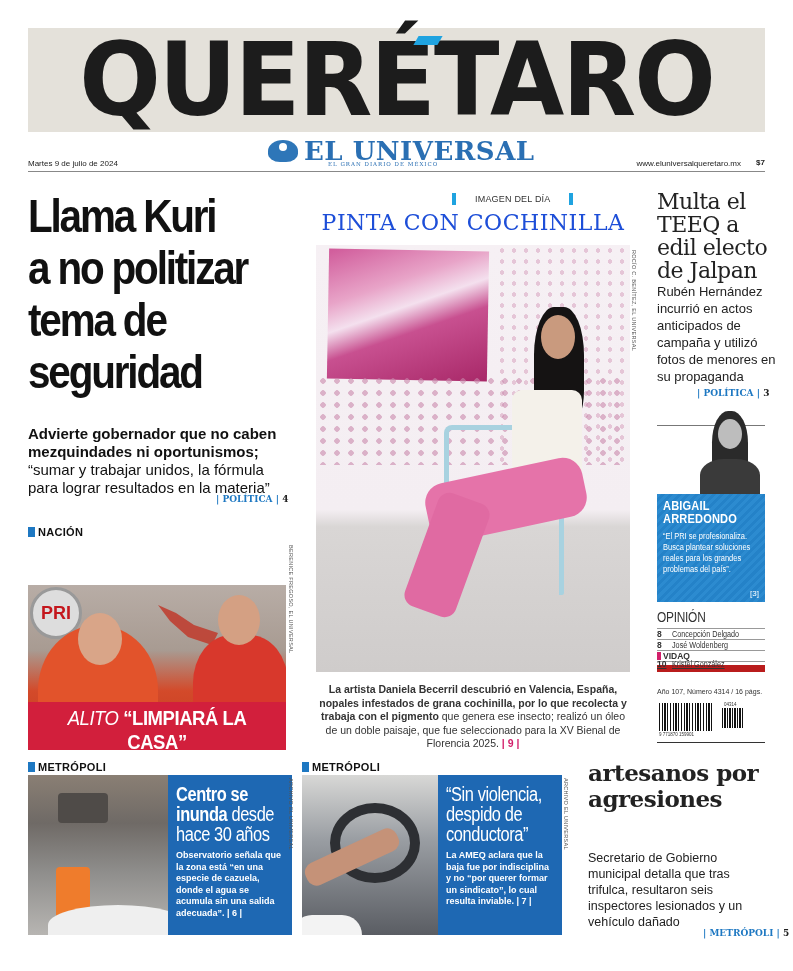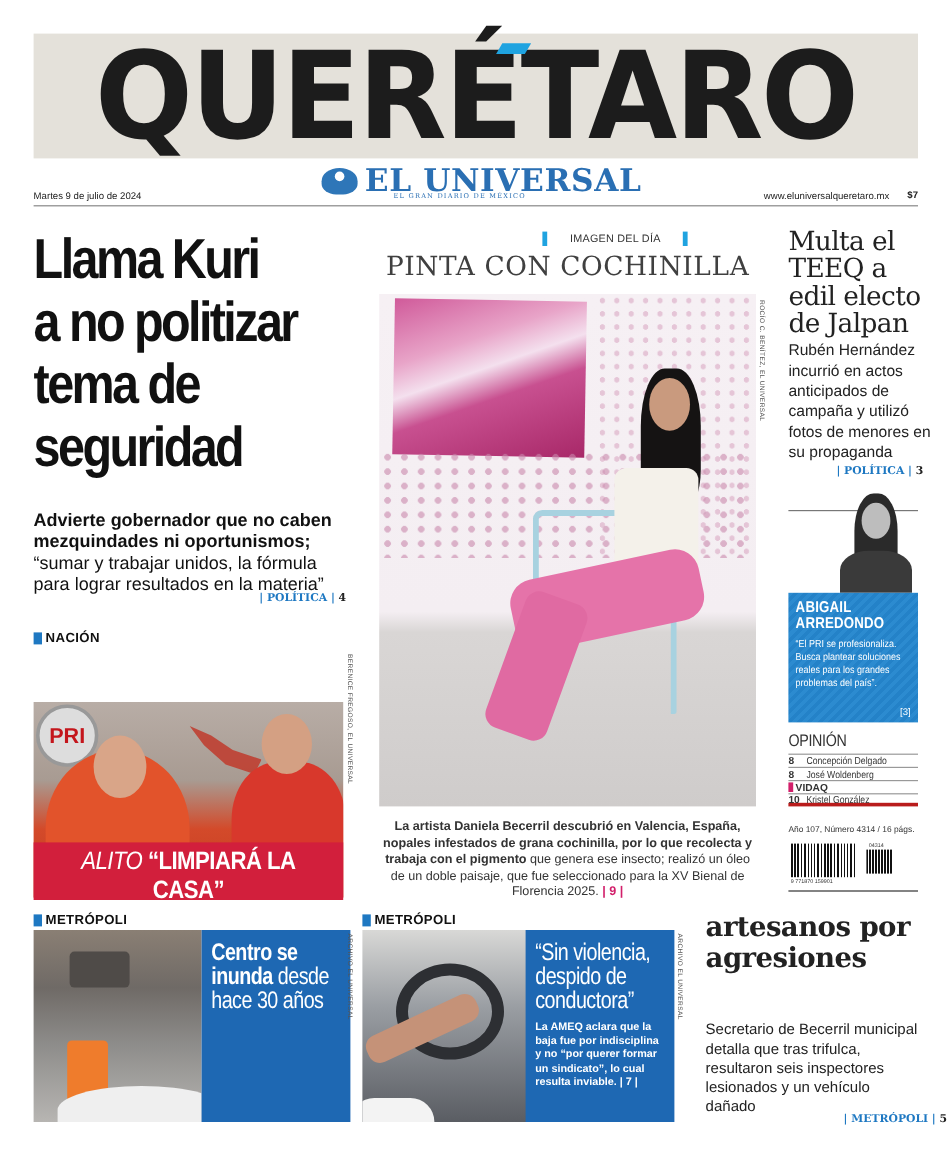--- a/index.html
+++ b/index.html
@@ -39,21 +39,21 @@
   .person2 .face { position: absolute; left: 25px; top: -40px; width: 42px; height: 50px; border-radius: 50%; background: #d4a083; }
   .credit { position: absolute; font-size: 5.5px; color: #555; writing-mode: vertical-rl; letter-spacing: 0.3px; }
   .nacion-banner { position: absolute; left: 28px; top: 702px; width: 258px; height: 48px; background: #d21f3c; text-align: center; color: #fff; }
   .nacion-banner .h { font-size: 21px; font-weight: bold; letter-spacing: -0.5px; margin-top: 4px; transform: scaleX(0.88); }
   .nacion-banner .h i { font-weight: normal; }
   .nacion-banner .n { font-family: "DejaVu Serif", serif; font-size: 9px; font-weight: bold; }
 
   
   .iod-kicker { position: absolute; left: 432px; top: 193px; display: flex; align-items: center; gap: 19px; font-size: 9px; color: #333; letter-spacing: 0.2px; padding-left: 20px; }
   .iod-kicker .bar { width: 4px; height: 12px; background: #1fa3e0; }
-  .iod-title { position: absolute; left: 318px; top: 210px; width: 310px; text-align: center; font-family: "DejaVu Serif", serif; font-size: 22px; letter-spacing: 0.5px; color: #404040; }
+  .iod-title { position: absolute; left: 318px; top: 210px; width: 310px; text-align: center; font-family: "DejaVu Serif", serif; font-size: 22px; letter-spacing: 0.5px; color: #1d4ed8; }
   .iod-photo { position: absolute; left: 316px; top: 245px; width: 314px; height: 427px; background: linear-gradient(180deg, #f6f0f4 0%, #f4eef2 62%, #d9d6d5 66%, #cfcccb 100%); overflow: hidden; }
   .painting { position: absolute; left: 12px; top: 5px; width: 160px; height: 130px; background: linear-gradient(160deg, #d05a9a 0%, #e8a4c8 30%, #f4e0ee 45%, #c85090 60%, #a82868 100%); transform: rotate(1deg); }
   .dots { position: absolute; left: 0; top: 130px; width: 310px; height: 90px; background-image: radial-gradient(circle, #c988ac 2.5px, transparent 3px); background-size: 14px 12px; opacity: 0.6; }
   .dots2 { position: absolute; left: 180px; top: 0; width: 134px; height: 220px; background-image: radial-gradient(circle, #d7a2bf 2px, transparent 2.5px); background-size: 12px 11px; opacity: 0.55; }
   .chair { position: absolute; left: 128px; top: 180px; width: 120px; height: 170px; border: 5px solid #a8d2e0; border-radius: 8px 8px 2px 2px; border-bottom: none; }
   .woman-hair { position: absolute; left: 218px; top: 62px; width: 50px; height: 120px; background: #151313; border-radius: 40% 40% 30% 30%; }
   .woman-face { position: absolute; left: 225px; top: 70px; width: 34px; height: 44px; border-radius: 50%; background: #c99a7e; }
   .woman-top { position: absolute; left: 196px; top: 145px; width: 70px; height: 95px; background: #f4f1ea; border-radius: 10px 10px 0 0; }
   .woman-pants { position: absolute; left: 110px; top: 225px; width: 160px; height: 60px; background: #e573a9; border-radius: 20px; transform: rotate(-12deg); }
   .woman-leg { position: absolute; left: 104px; top: 250px; width: 54px; height: 120px; background: #e06aa2; border-radius: 12px; transform: rotate(20deg); }
@@ -213,21 +213,21 @@
     <span class="nm">Concepción Delgado</span>
   </div>
   <div class="op-row">
     <span class="num">8</span>
     <span class="nm">José Woldenberg</span>
   </div>
   <div class="op-row">
     <span class="vsq"></span>
     <span class="vlab">VIDAQ</span>
   </div>
-  <div class="op-row" style="border-bottom:3px solid #b91c1c;">
+  <div class="op-row" style="border-bottom:7px solid #b91c1c;text-decoration:underline;">
     <span class="num">10</span>
     <span class="nm">Kristel González</span>
   </div>
 </div>
 <div class="edition">Año 107, Número 4314 / 16 págs.</div>
 <div class="barcode"></div>
 <div class="barcode2"></div>
 <div class="bc-num" style="left:659px; top:732px;">9  771870  159901</div>
 <div class="bc-num" style="left:724px; top:702px;">04314</div>
 <div class="bottom-rule"></div>
@@ -236,20 +236,21 @@
   <span class="sq"></span>
   <span>METRÓPOLI</span>
 </div>
 <div class="metro-photo street" style="left:28px;">
   <div class="car"></div>
     <div class="cone"></div>
     <div class="hood"></div>
 </div>
 <div class="metro-box" style="left:168px;">
   <div class="h"><b>Centro se inunda</b><span> desde hace 30 años</span></div>
+  <div class="d">Observatorio señala que la zona está “en una especie de cazuela, donde el agua se acumula sin una salida adecuada”. | 6 |</div>
 </div>
 <div class="credit" style="left:288px; top:778px;">ARCHIVO EL UNIVERSAL</div>
 
 <div class="section-tag" style="left:302px; top:761px;">
   <span class="sq"></span>
   <span>METRÓPOLI</span>
 </div>
 <div class="metro-photo bus" style="left:302px;">
   <div class="wheel"></div>
     <div class="arm"></div>
@@ -258,17 +259,17 @@
 <div class="metro-box" style="left:438px;">
   <div class="h">“Sin violencia, despido de conductora”</div>
   <div class="d">La AMEQ aclara que la baja fue por indisciplina y no “por querer formar un sindicato”, lo cual resulta inviable. | 7 |</div>
 </div>
 <div class="credit" style="left:563px; top:778px;">ARCHIVO EL UNIVERSAL</div>
 
 <div class="den-head">
   <div>artesanos por</div>
   <div>agresiones</div>
 </div>
-<div class="den-dek">Secretario de Becerril municipal detalla que tras trifulca, resultaron seis inspectores lesionados y un vehículo dañado</div>
+<div class="den-dek">Secretario de Gobierno municipal detalla que tras trifulca, resultaron seis inspectores lesionados y un vehículo dañado</div>
 <div class="ref den-ref">
   <span>| METRÓPOLI |</span>
   <span class="num">5</span>
 </div>
 
 </body></html>

